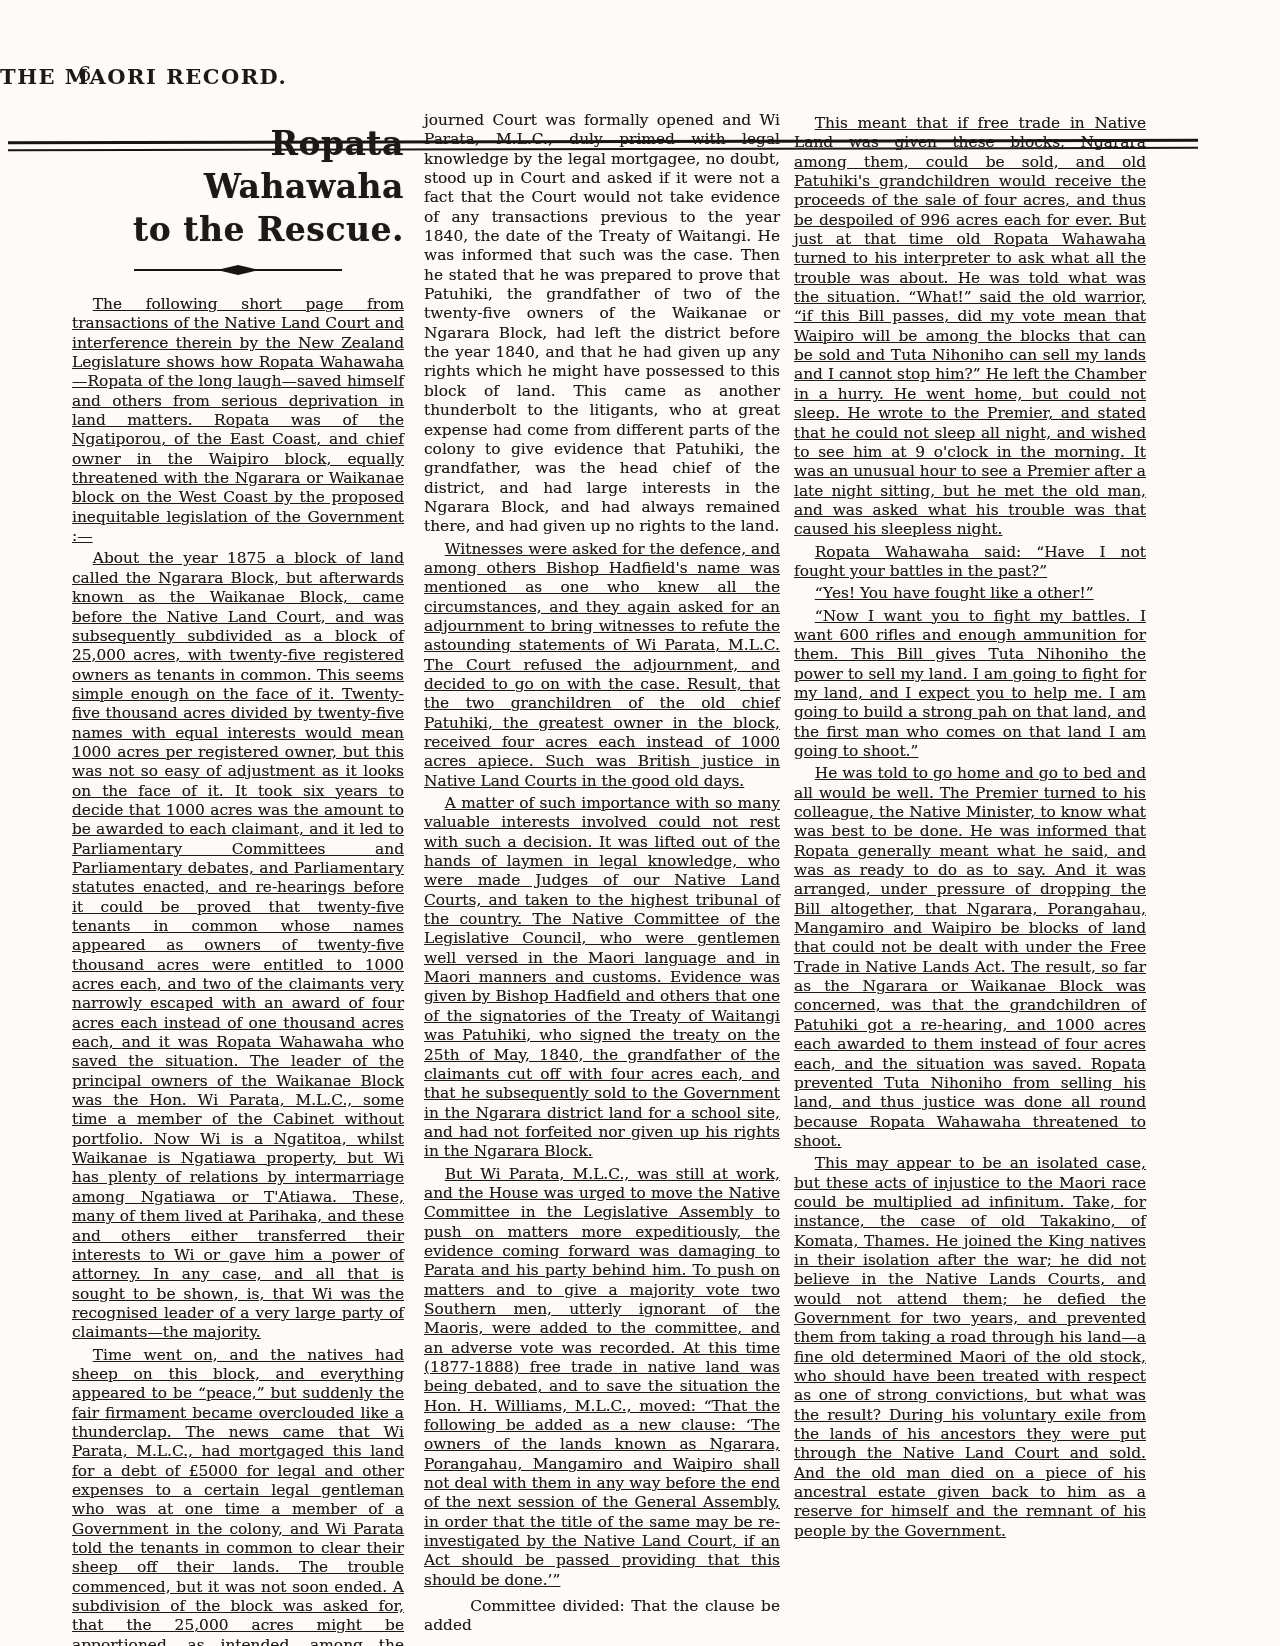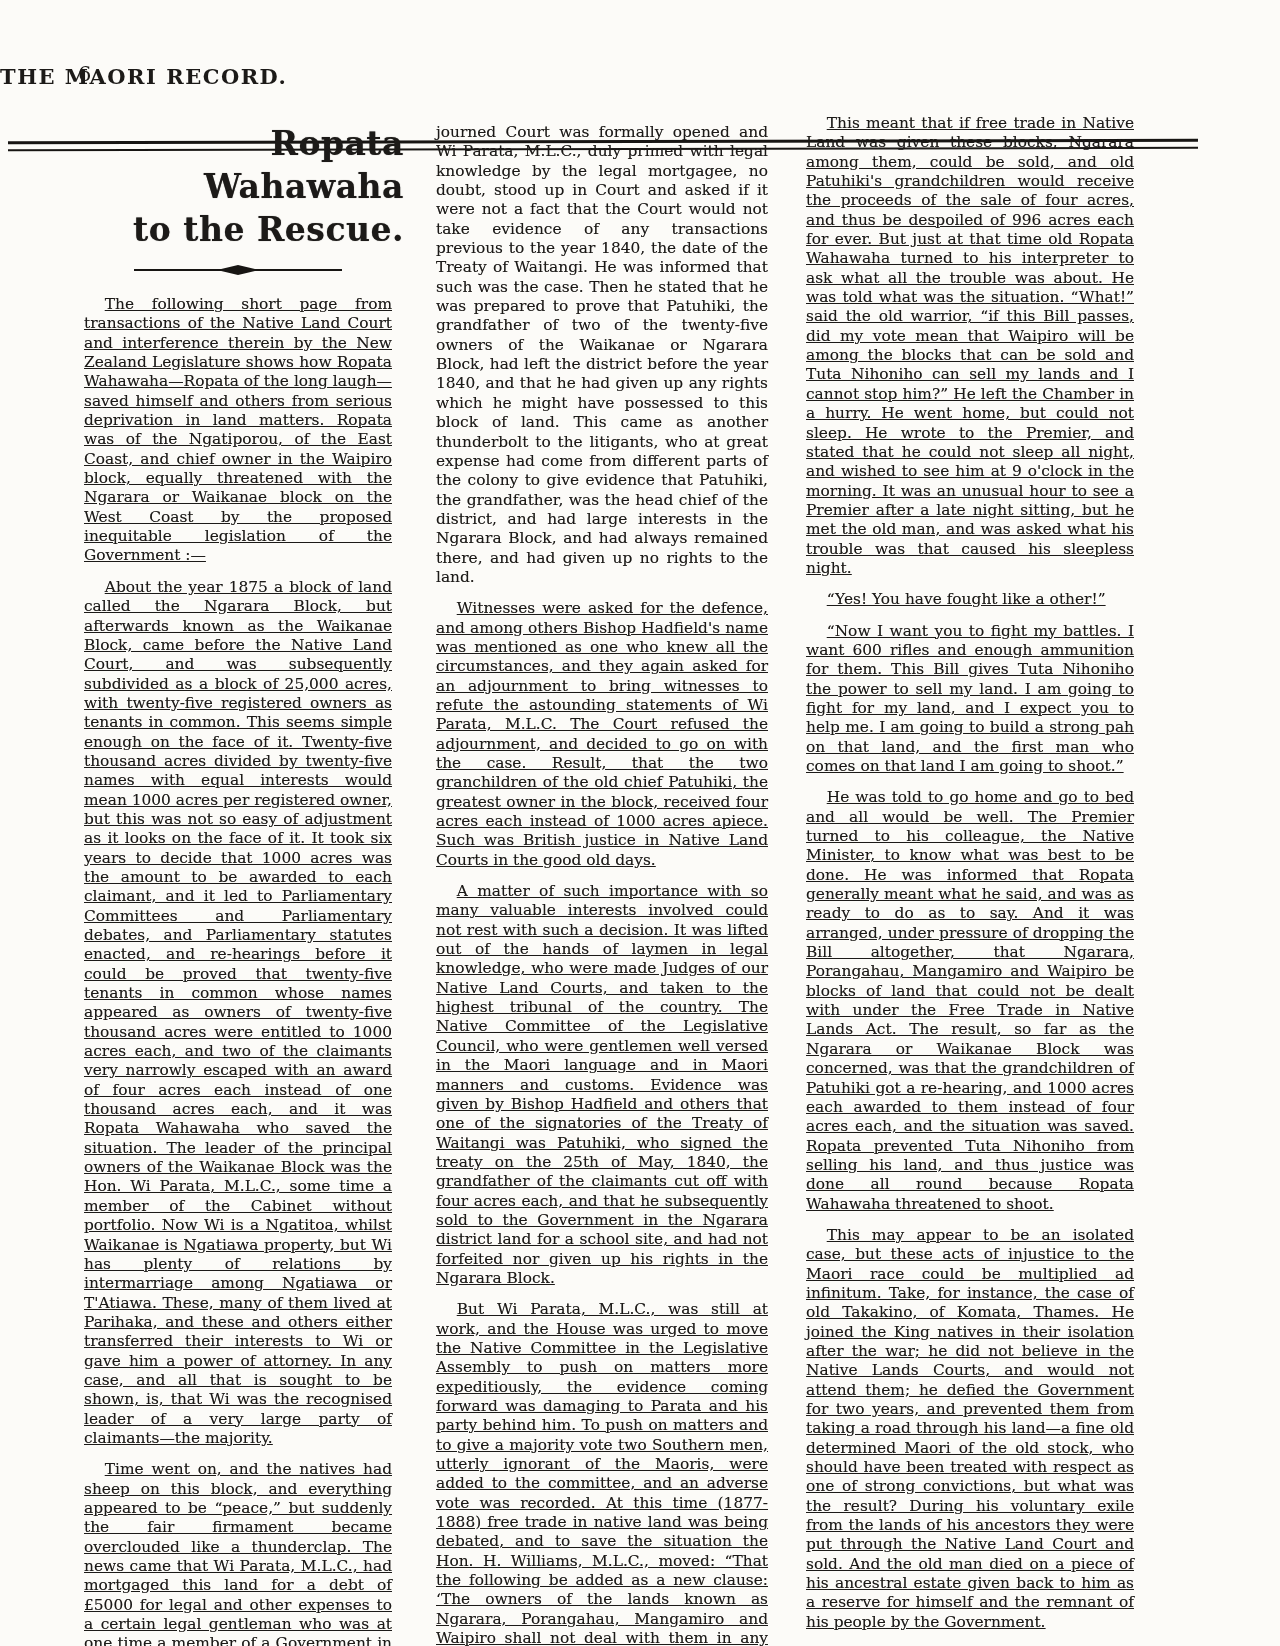--- a/index.html
+++ b/index.html
@@ -59,21 +59,21 @@
     width:208px; margin:14px auto 20px auto;
   }
   .orn-line { flex:1; height:2px; background:#171513; }
   .orn-diamond {
     width:42px; height:10px; background:#171513;
     clip-path:polygon(0 50%, 50% 0, 100% 50%, 50% 100%);
     margin:0 -4px; z-index:1;
   }
 
   
-  .para { margin:12px; }
+  .para { margin:0; }
   .para.indent { text-indent:1.35em; margin-top:3px;text-decoration:underline; }
   .para.cont   { text-indent:0; }
   .para.deep-indent { text-indent:3em; margin-top:7px; }
 </style>
 </head>
 <body>
 
 <div class="page">
 
   <header>
@@ -103,20 +103,21 @@
     <section class="col col2">
       <p class="para cont">journed Court was formally opened and Wi Parata, M.L.C., duly primed with legal knowledge by the legal mortgagee, no doubt, stood up in Court and asked if it were not a fact that the Court would not take evidence of any transactions previous to the year 1840, the date of the Treaty of Waitangi. He was informed that such was the case. Then he stated that he was prepared to prove that Patuhiki, the grandfather of two of the twenty-five owners of the Waikanae or Ngarara Block, had left the district before the year 1840, and that he had given up any rights which he might have possessed to this block of land. This came as another thunderbolt to the litigants, who at great expense had come from different parts of the colony to give evidence that Patuhiki, the grandfather, was the head chief of the district, and had large interests in the Ngarara Block, and had always remained there, and had given up no rights to the land.</p>
       <p class="para indent">Witnesses were asked for the defence, and among others Bishop Hadfield's name was mentioned as one who knew all the circumstances, and they again asked for an adjournment to bring witnesses to refute the astounding statements of Wi Parata, M.L.C. The Court refused the adjournment, and decided to go on with the case. Result, that the two granchildren of the old chief Patuhiki, the greatest owner in the block, received four acres each instead of 1000 acres apiece. Such was British justice in Native Land Courts in the good old days.</p>
       <p class="para indent">A matter of such importance with so many valuable interests involved could not rest with such a decision. It was lifted out of the hands of laymen in legal knowledge, who were made Judges of our Native Land Courts, and taken to the highest tribunal of the country. The Native Committee of the Legislative Council, who were gentlemen well versed in the Maori language and in Maori manners and customs. Evidence was given by Bishop Hadfield and others that one of the signatories of the Treaty of Waitangi was Patuhiki, who signed the treaty on the 25th of May, 1840, the grandfather of the claimants cut off with four acres each, and that he subsequently sold to the Government in the Ngarara district land for a school site, and had not forfeited nor given up his rights in the Ngarara Block.</p>
       <p class="para indent">But Wi Parata, M.L.C., was still at work, and the House was urged to move the Native Committee in the Legislative Assembly to push on matters more expeditiously, the evidence coming forward was damaging to Parata and his party behind him. To push on matters and to give a majority vote two Southern men, utterly ignorant of the Maoris, were added to the committee, and an adverse vote was recorded. At this time (1877-1888) free trade in native land was being debated, and to save the situation the Hon. H. Williams, M.L.C., moved: “That the following be added as a new clause: ‘The owners of the lands known as Ngarara, Porangahau, Mangamiro and Waipiro shall not deal with them in any way before the end of the next session of the General Assembly, in order that the title of the same may be re-investigated by the Native Land Court, if an Act should be passed providing that this should be done.’”</p>
       <p class="para deep-indent">Committee divided: That the clause be added</p>
     </section>
 
     <section class="col col3">
       <p class="para indent">This meant that if free trade in Native Land was given these blocks, Ngarara among them, could be sold, and old Patuhiki's grandchildren would receive the proceeds of the sale of four acres, and thus be despoiled of 996 acres each for ever. But just at that time old Ropata Wahawaha turned to his interpreter to ask what all the trouble was about. He was told what was the situation. “What!” said the old warrior, “if this Bill passes, did my vote mean that Waipiro will be among the blocks that can be sold and Tuta Nihoniho can sell my lands and I cannot stop him?” He left the Chamber in a hurry. He went home, but could not sleep. He wrote to the Premier, and stated that he could not sleep all night, and wished to see him at 9 o'clock in the morning. It was an unusual hour to see a Premier after a late night sitting, but he met the old man, and was asked what his trouble was that caused his sleepless night.</p>
+      <p class="para indent">Ropata Wahawaha said: “Have I not fought your battles in the past?”</p>
       <p class="para indent">“Yes! You have fought like a other!”</p>
       <p class="para indent">“Now I want you to fight my battles. I want 600 rifles and enough ammunition for them. This Bill gives Tuta Nihoniho the power to sell my land. I am going to fight for my land, and I expect you to help me. I am going to build a strong pah on that land, and the first man who comes on that land I am going to shoot.”</p>
       <p class="para indent">He was told to go home and go to bed and all would be well. The Premier turned to his colleague, the Native Minister, to know what was best to be done. He was informed that Ropata generally meant what he said, and was as ready to do as to say. And it was arranged, under pressure of dropping the Bill altogether, that Ngarara, Porangahau, Mangamiro and Waipiro be blocks of land that could not be dealt with under the Free Trade in Native Lands Act. The result, so far as the Ngarara or Waikanae Block was concerned, was that the grandchildren of Patuhiki got a re-hearing, and 1000 acres each awarded to them instead of four acres each, and the situation was saved. Ropata prevented Tuta Nihoniho from selling his land, and thus justice was done all round because Ropata Wahawaha threatened to shoot.</p>
       <p class="para indent">This may appear to be an isolated case, but these acts of injustice to the Maori race could be multiplied ad infinitum. Take, for instance, the case of old Takakino, of Komata, Thames. He joined the King natives in their isolation after the war; he did not believe in the Native Lands Courts, and would not attend them; he defied the Government for two years, and prevented them from taking a road through his land—a fine old determined Maori of the old stock, who should have been treated with respect as one of strong convictions, but what was the result? During his voluntary exile from the lands of his ancestors they were put through the Native Land Court and sold. And the old man died on a piece of his ancestral estate given back to him as a reserve for himself and the remnant of his people by the Government.</p>
     </section>
 
   </main>
 </div>
 
 </body></html>

